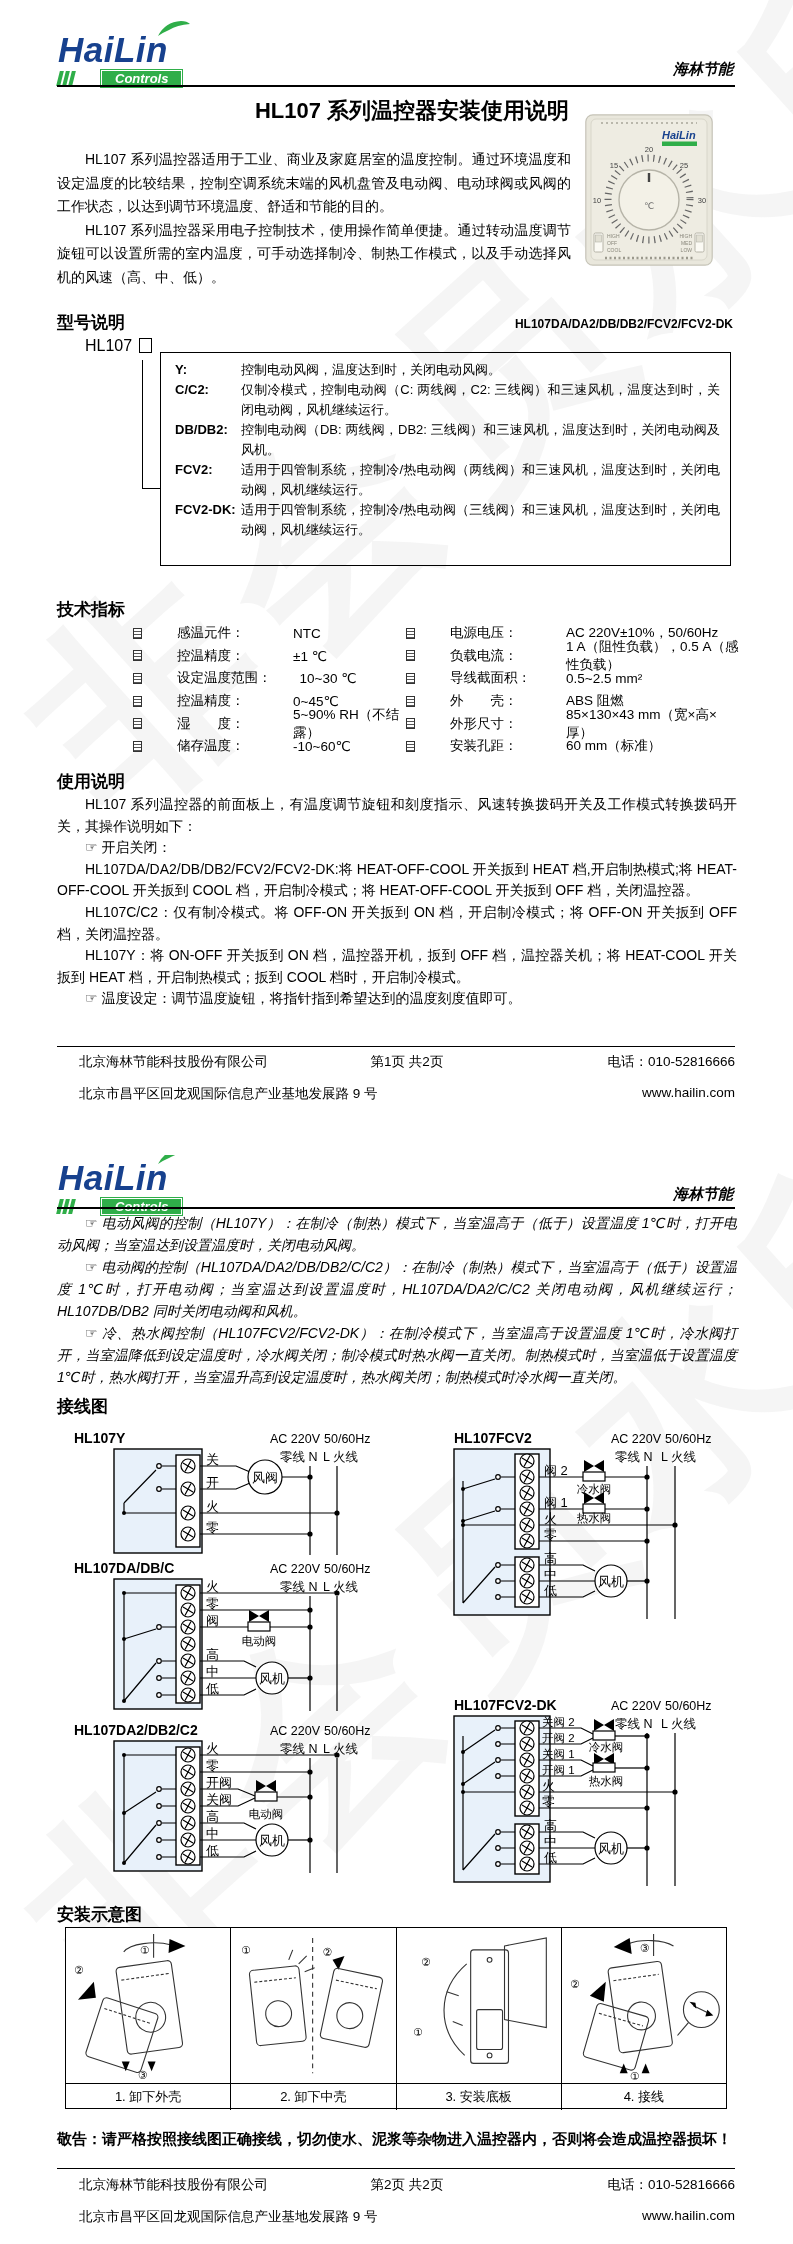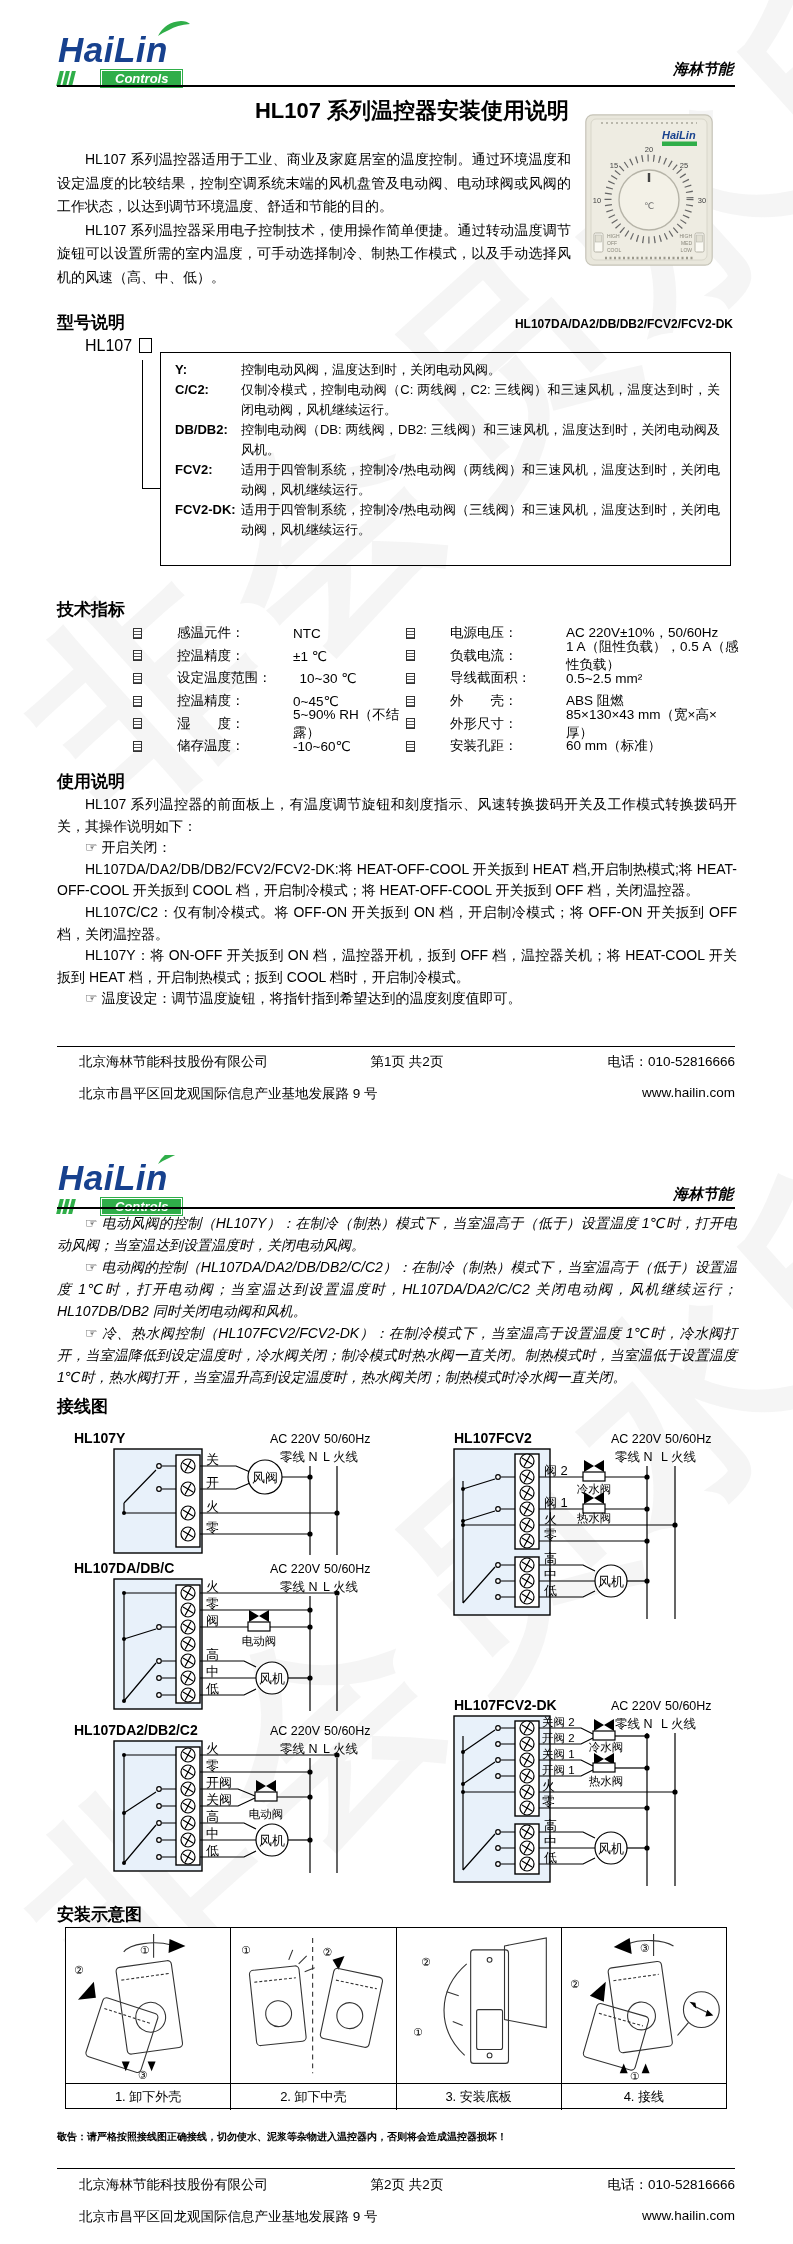--- a/index.html
+++ b/index.html
@@ -85,21 +85,21 @@
   .inst-panels { flex:1; display:flex; }
   .ipanel { flex:1; border-right:1.2px solid #000; position:relative; }
   .ipanel:last-child { border-right:none; }
   .inst-caps { height:27px; border-top:1.2px solid #000; display:flex; }
   .icap { flex:1; border-right:1.2px solid #000; text-align:center; font-size:13px; line-height:26px; }
   .icap:last-child { border-right:none; }
   .sk { stroke:#333; stroke-width:1.1; fill:none; }
   .skb { fill:#000; stroke:none; }
   .num { font-size:11px; fill:#000; font-family:"DejaVu Sans",sans-serif; }
 
-  .warning { position:absolute; left:57px; right:48px; font-size:10px; font-weight:bold; z-index:1; }
+  .warning { position:absolute; left:57px; right:48px; font-size:15px; font-weight:bold; z-index:1; }
 
   .ph text { font-family:"Liberation Sans","DejaVu Sans",sans-serif; }
 </style>
 </head>
 <body>
 
 <div class="page" id="page1">
   <div class="wm" style="top:660px; left:-30px;">非会员水印</div>
 
   <div class="logo" style="top:33px;">

